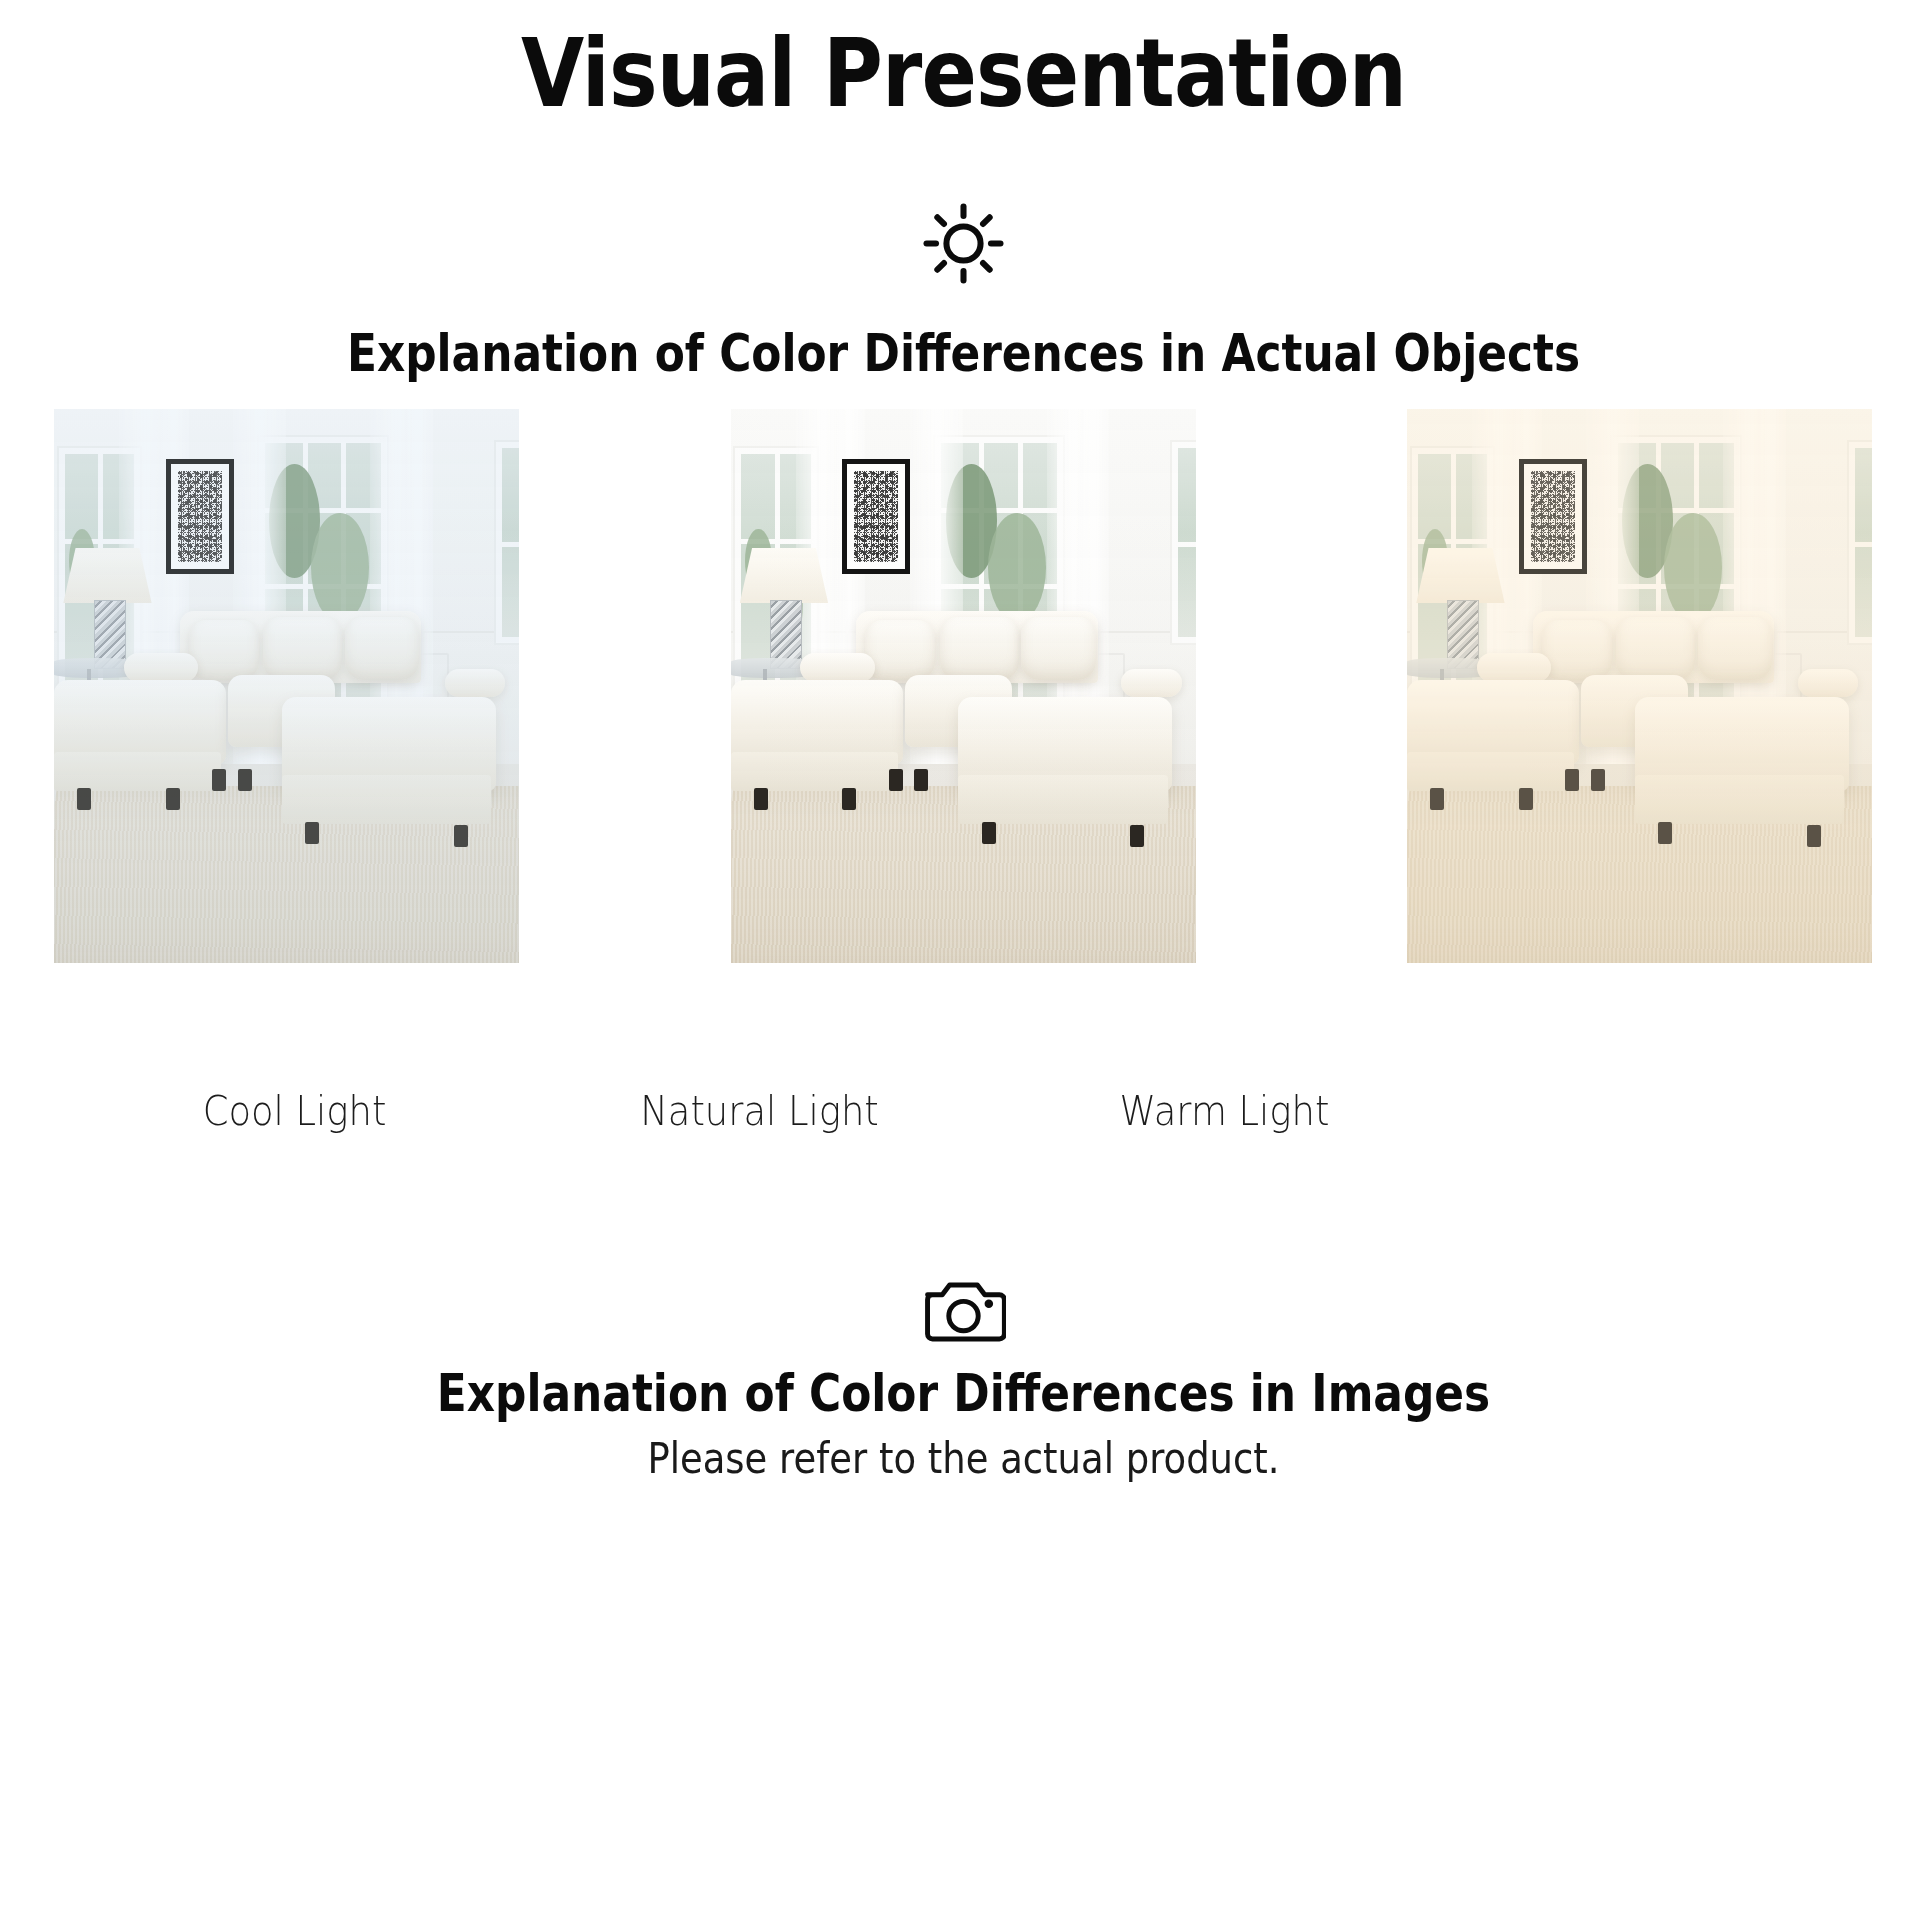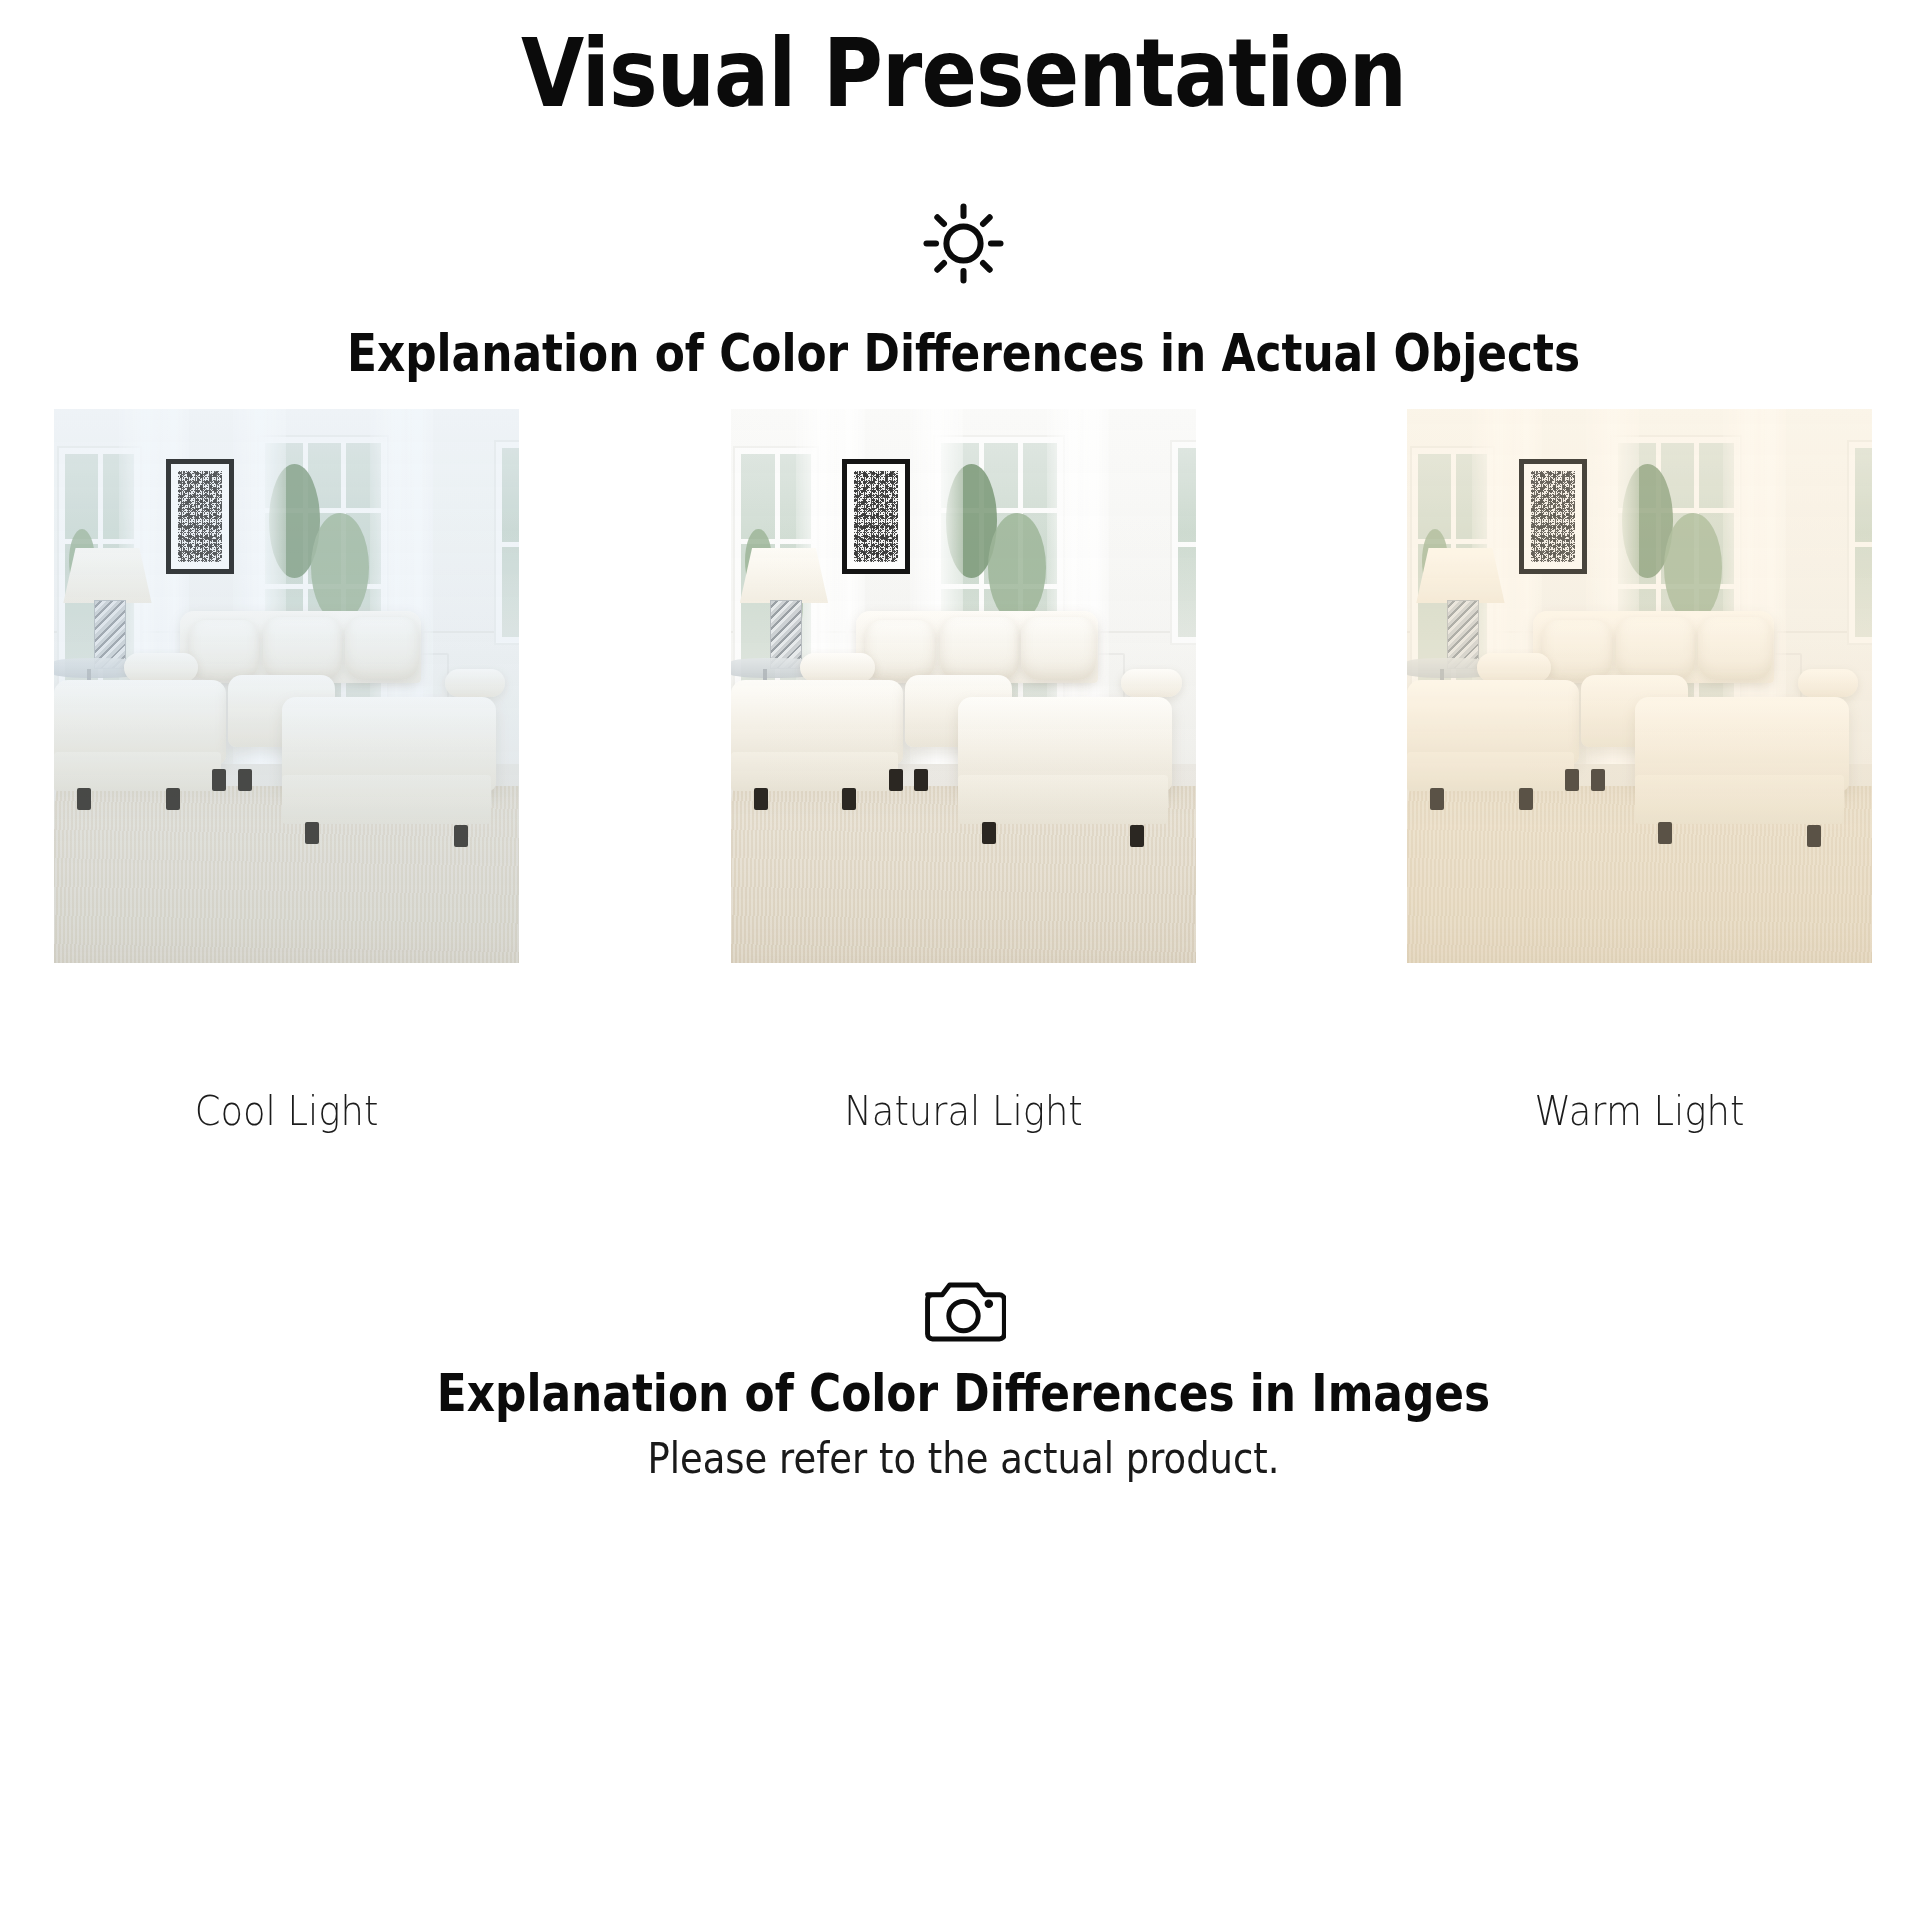--- a/index.html
+++ b/index.html
@@ -27,22 +27,22 @@
     position:absolute;left:0;top:1434px;width:1927px;text-align:center;
     font-family:"DejaVu Sans",sans-serif;font-weight:400;font-size:42px;color:#1a1a1a;
     transform:scaleX(.88);transform-origin:50% 50%;
   }
 
   
   .rooms{position:absolute;left:54px;top:409px;width:1818px;height:554px;
          display:flex;justify-content:space-between;}
   .room{position:relative;width:465px;height:554px;overflow:hidden;background:#f2f1ee;}
 
-  .caption-row{position:absolute;left:54px;top:1087px;width:1818px;height:59px;
-               display:flex;justify-content:space-between;}
+  .caption-row{position:absolute;left:62px;top:1087px;width:1818px;height:59px;
+               display:flex;justify-content:flex-start;}
   .caption{width:465px;text-align:center;font-family:"DejaVu Sans",sans-serif;
            font-weight:300;font-size:41px;color:#1c1c1c;transform:scaleX(.9);
            transform-origin:50% 50%;white-space:nowrap;}
 
   
   .scene{position:absolute;inset:0;}
   .wall{position:absolute;left:0;top:0;right:0;height:64%;background:linear-gradient(180deg,#fbfbfa 0%,#f4f4f2 100%);}
   .wainscot{position:absolute;left:0;right:0;top:40%;height:24%;
             background:linear-gradient(180deg,#f7f7f5,#f1f1ee);
             border-top:2px solid #ededea;}

